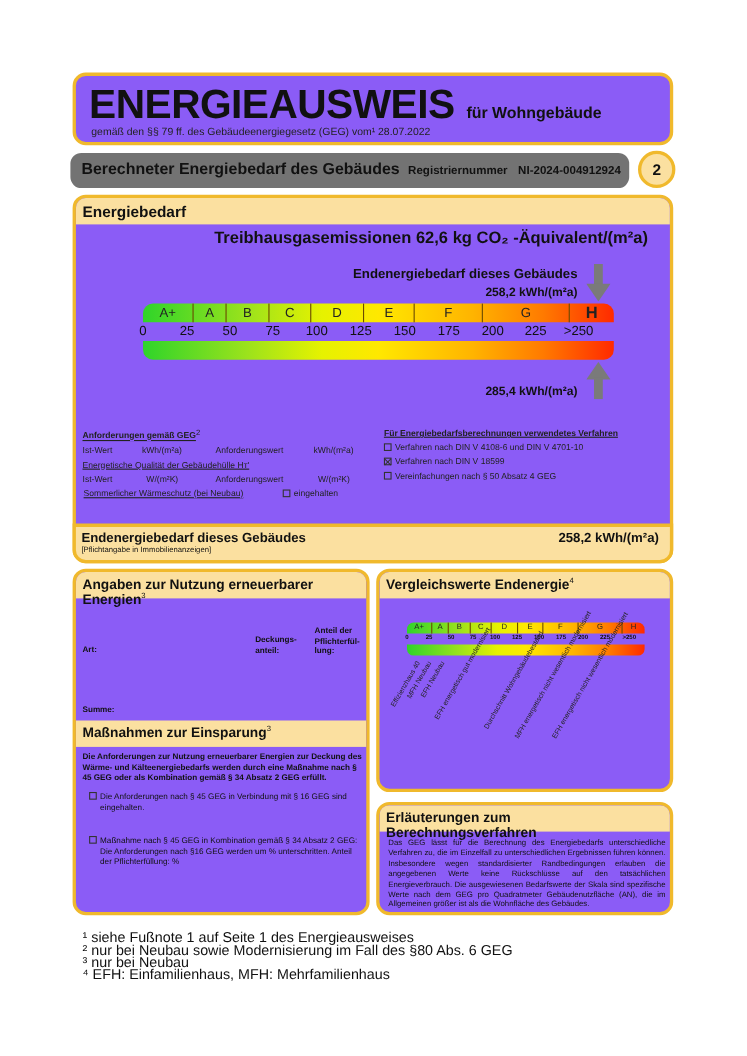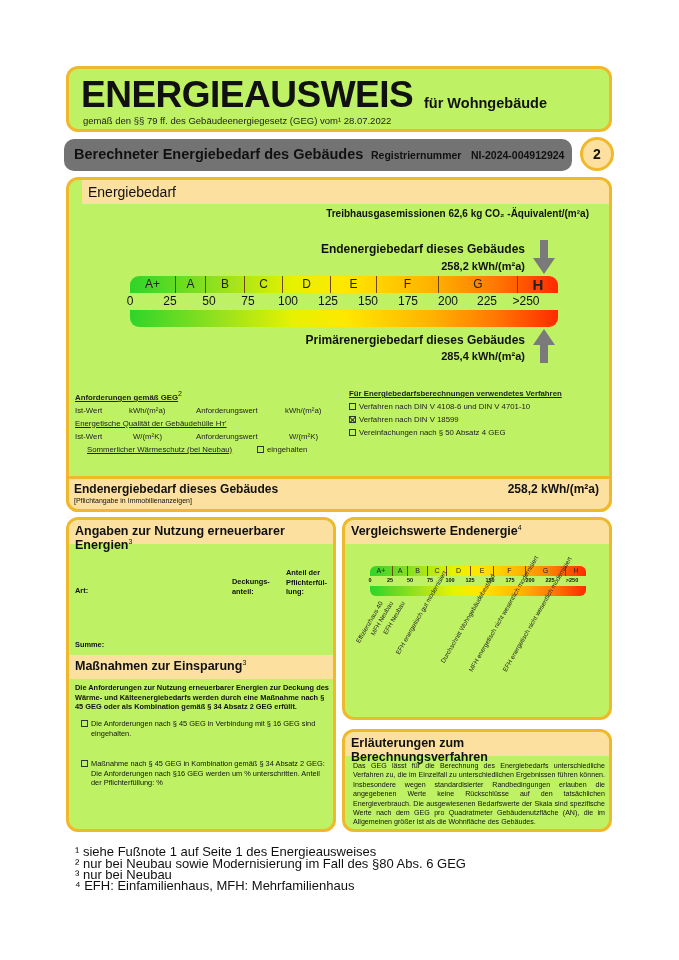--- a/index.html
+++ b/index.html
@@ -3,44 +3,44 @@
 <meta charset="utf-8">
 <style>
   * { box-sizing: border-box; margin: 0; padding: 0; }
   body {
     width: 679px; height: 960px; background: #ffffff;
     font-family: "Liberation Sans", sans-serif; color: #111;
     position: relative; overflow: hidden;
   }
   .abs { position: absolute; }
   .box {
-    position: absolute; border: 3px solid #f0b92c; border-radius: 12px; background: #bef264;
+    position: absolute; border: 3px solid #f0b92c; border-radius: 12px; background: #8b5cf6;
   }
   .hdr {
-    background: #fbe0a0; font-weight: normal; color: #111; margin-left: 13px;
+    background: #fbe0a0; font-weight: bold; color: #111;
   }
   
   #title-box { left: 66px; top: 66px; width: 546px; height: 66px; }
   #title-main { left: 12px; top: 6px; font-size: 37px; font-weight: bold; letter-spacing: -0.5px; line-height: 40px; }
   #title-sub { left: 355px; top: 26px; font-size: 14.5px; font-weight: bold; }
   #title-law { left: 14px; top: 46px; font-size: 9.5px; color: #222; }
 
   #bar-box { left: 64px; top: 139px; width: 508px; height: 32px; background: #737373; border-radius: 10px; }
   #bar-title { left: 10px; top: 7px; font-size: 14.5px; font-weight: bold; }
   #reg-label { left: 307px; top: 10px; font-size: 10.5px; font-weight: bold; }
   #reg-num { left: 407px; top: 10px; font-size: 10.5px; font-weight: bold; }
   #page-circle {
     left: 580px; top: 137px; width: 34px; height: 34px; border-radius: 50%;
     border: 3px solid #f0b92c; background: #fbe0a0; text-align: center;
     font-weight: bold; font-size: 14px; line-height: 28px;
   }
 
   #energy-box { left: 66px; top: 177px; width: 546px; height: 335px; overflow: hidden; }
   #energy-hdr { left: 0; top: 0; width: 100%; height: 24px; padding: 4px 6px; font-size: 14px; }
-  .small { font-size: 10px; font-weight: bold; }
+  .small { font-size: 15px; font-weight: bold; }
 
   .scale-track {
     position: absolute; height: 17px; border-radius: 9px;
     background: linear-gradient(90deg,#2fd42a 0%,#9be21c 22%,#e6f200 38%,#ffe800 50%,#ffb400 70%,#ff7a00 85%,#ff2a00 100%);
   }
   .seg { position: absolute; top: 0; height: 100%; text-align: center; font-size: 12px; line-height: 17px; color: #222; border-right: 1px solid #6b4a00; }
   .seg:last-child { border-right: none; }
   .ticks span { position: absolute; font-size: 12px; color: #111; transform: translateX(-50%); }
 
   .arrow-down, .arrow-up { position: absolute; width: 22px; height: 34px; }
@@ -108,21 +108,20 @@
     <span style="left:158px">100</span>
     <span style="left:198px">125</span>
     <span style="left:238px">150</span>
     <span style="left:278px">175</span>
     <span style="left:318px">200</span>
     <span style="left:357px">225</span>
     <span style="left:396px">&gt;250</span>
   </div>
   <div class="scale-track" style="left:61px; top:130px; width:428px; border-radius:0 0 9px 9px;"></div>
 
-  <div class="abs" style="right:84px; top:153px; font-size:12px; font-weight:bold;">Primärenergiebedarf dieses Gebäudes</div>
   <div class="abs" style="right:84px; top:170px; font-size:11px; font-weight:bold;text-align:right;">285,4 kWh/(m²a)</div>
   <svg class="arrow-up" style="left:464px; top:149px;" viewBox="0 0 22 34">
       <polygon points="0,16 22,16 11,0" fill="#7a7a7a"></polygon>
       <rect x="7" y="14" width="8" height="20" fill="#7a7a7a"></rect>
     </svg>
 
   <div class="abs req" style="left:6px; top:207px; line-height:13px; width:260px;">
     <div style="font-weight:bold;"><u>Anforderungen gemäß GEG</u><span class="sup">2</span></div>
     <div style="position:relative;height:13px;">
       <span class="abs" style="left:0">Ist-Wert</span>
@@ -131,21 +130,21 @@
       <span class="abs" style="left:210px">kWh/(m²a)</span>
     </div>
     <div><u>Energetische Qualität der Gebäudehülle Hт'</u></div>
     <div style="position:relative;height:13px;">
       <span class="abs" style="left:0">Ist-Wert</span>
       <span class="abs" style="left:58px">W/(m²K)</span>
       <span class="abs" style="left:121px">Anforderungswert</span>
       <span class="abs" style="left:214px">W/(m²K)</span>
     </div>
     <div style="position:relative;height:13px;">
-      <u class="abs" style="left:12px">Sommerlicher Wärmeschutz (bei Neubau)</u>
+      <u class="abs" style="left:1px">Sommerlicher Wärmeschutz (bei Neubau)</u>
       <span class="abs" style="left:182px"><span class="cb"></span><span>eingehalten</span></span>
     </div>
   </div>
 
   <div class="abs req" style="left:280px; top:207px; line-height:13px; width:260px;">
     <div style="font-weight:bold;"><u>Für Energiebedarfsberechnungen verwendetes Verfahren</u></div>
     <div><span class="cb"></span><span>Verfahren nach DIN V 4108-6 und DIN V 4701-10</span></div>
     <div><span class="cb x"></span><span>Verfahren nach DIN V 18599</span></div>
     <div><span class="cb"></span><span>Vereinfachungen nach § 50 Absatz 4 GEG</span></div>
   </div>

